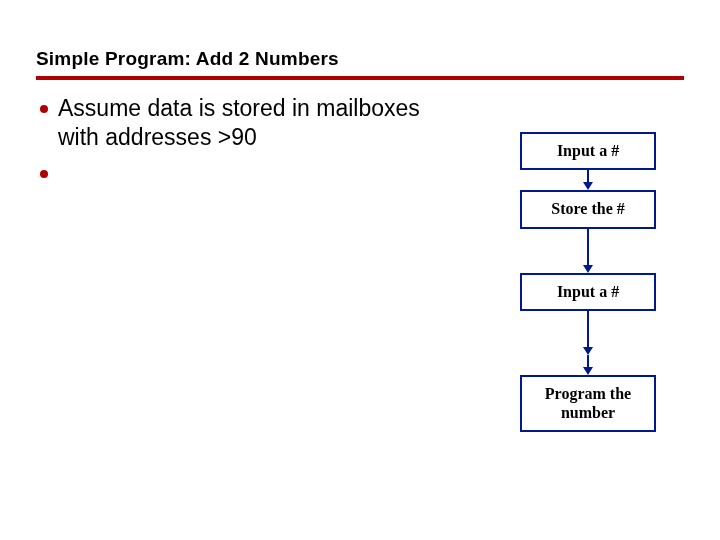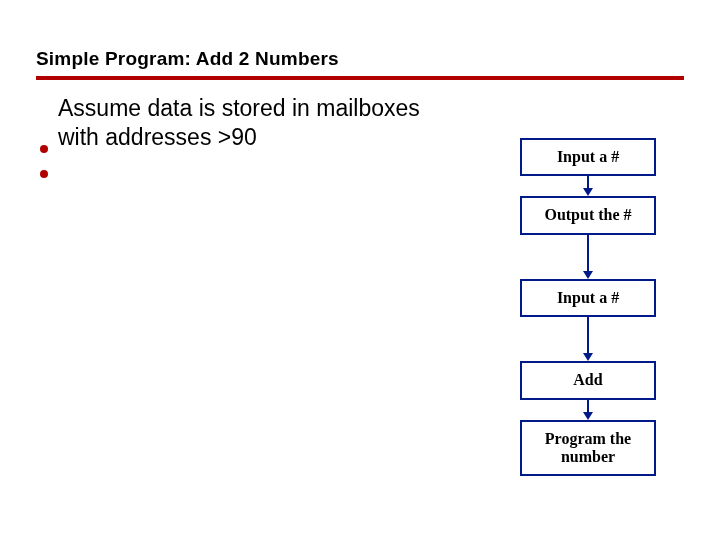--- a/index.html
+++ b/index.html
@@ -2,24 +2,24 @@
 <html><head>
 <meta charset="utf-8">
 <style>
   * { box-sizing: border-box; margin: 0; padding: 0; }
   html, body { width: 720px; height: 540px; background: #fff; font-family: Verdana, Geneva, sans-serif; }
   .slide { position: relative; width: 720px; height: 456px; padding: 48px 36px 0 36px; }
   .title { font-family: Arial, Helvetica, sans-serif; font-weight: 900; font-size: 19px; color: #000; letter-spacing: 0.2px; }
   .rule { height: 4px; background: #b00000; margin-top: 6px; width: 648px; }
   .body { position: relative; margin-top: 14px; height: 430px; }
   .bullets { position: absolute; left: 4px; top: 0; width: 380px; }
-  .bullet-row { display: flex; align-items: flex-end; margin-bottom: 6px; }
+  .bullet-row { display: flex; align-items: flex-start; margin-bottom: 6px; }
   .bullet-dot { width: 8px; height: 8px; border-radius: 50%; background: #b00000; margin-top: 11px; margin-right: 10px; flex: 0 0 auto; }
   .bullet-text { font-size: 23px; line-height: 1.28; color: #000; }
-  .flow { position: absolute; top: 44px; left: 484px; width: 136px; }
+  .flow { position: absolute; top: 38px; left: 484px; width: 136px; }
   .box { border: 2.5px solid #001a8a; background: #fff; text-align: center; font-family: "Times New Roman", Times, serif; font-weight: 700; font-size: 16px; color: #000; padding: 8px 4px; line-height: 1.15; }
   .arrow { display: flex; flex-direction: column; align-items: center; margin: 0 auto; }
   .arrow-shaft { width: 2px; background: #001a8a; }
   .arrow-head { width: 0; height: 0; border-left: 5px solid transparent; border-right: 5px solid transparent; border-top: 8px solid #001a8a; }
   .gap-short .arrow-shaft { height: 12px; }
   .gap-long .arrow-shaft { height: 36px; }
 </style>
 </head>
 <body>
 
@@ -39,31 +39,30 @@
         <div class="bullet-dot"></div>
       </div>
     </div>
 
     <div class="flow">
       <div class="box">Input a #</div>
       <div class="arrow gap-short">
           <div class="arrow-shaft"></div>
           <div class="arrow-head"></div>
         </div>
-      <div class="box">Output the #</div>
+      <div class="box">Store the #</div>
       <div class="arrow gap-long">
           <div class="arrow-shaft"></div>
           <div class="arrow-head"></div>
         </div>
       <div class="box">Input a #</div>
       <div class="arrow gap-long">
           <div class="arrow-shaft"></div>
           <div class="arrow-head"></div>
         </div>
-      <div class="box">Add</div>
       <div class="arrow gap-short">
           <div class="arrow-shaft"></div>
           <div class="arrow-head"></div>
         </div>
       <div class="box">Program the number</div>
     </div>
 
   </div>
 </div>
 

